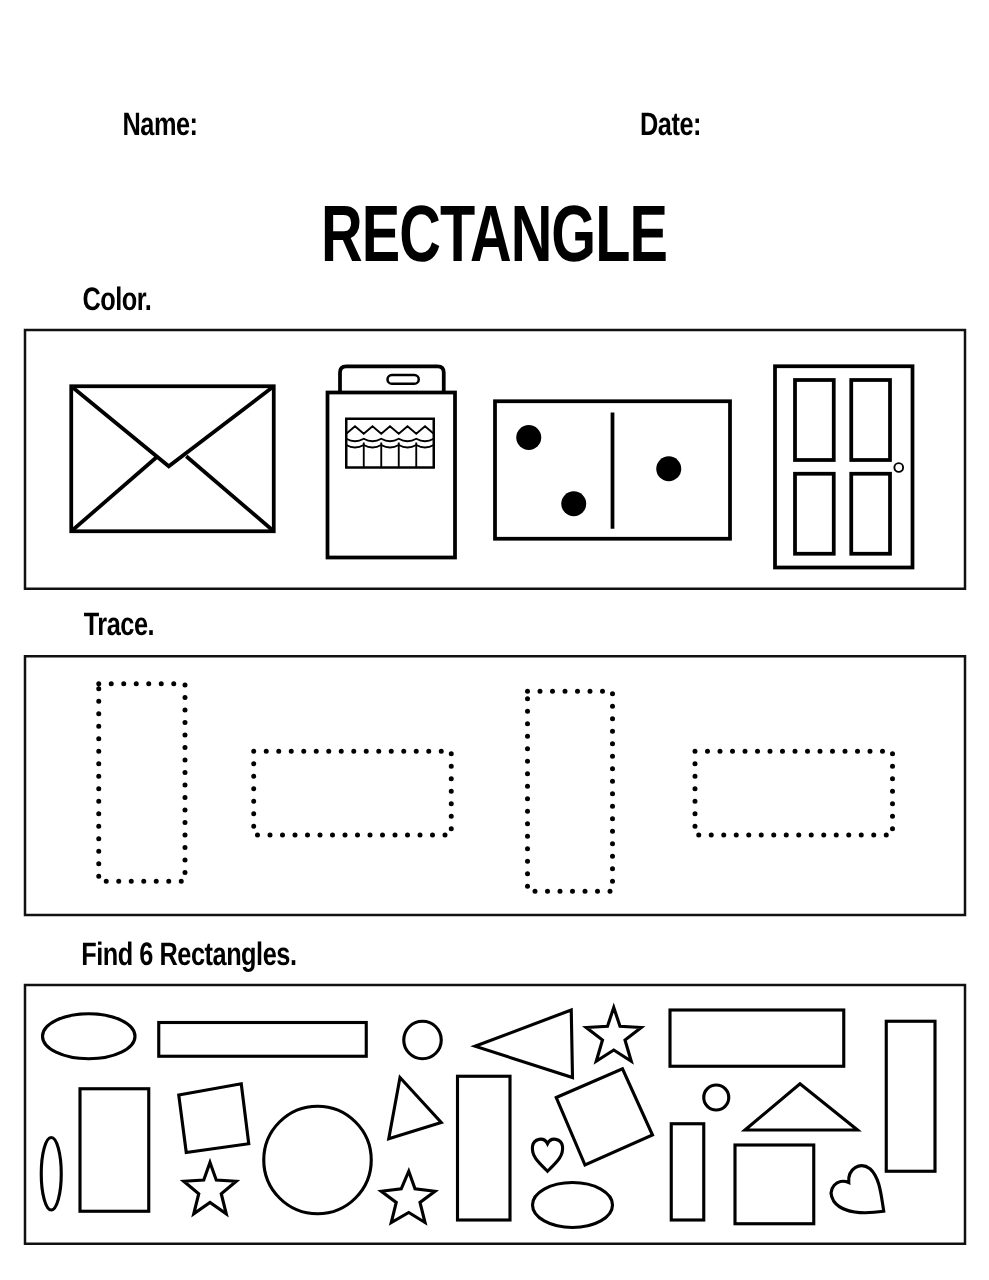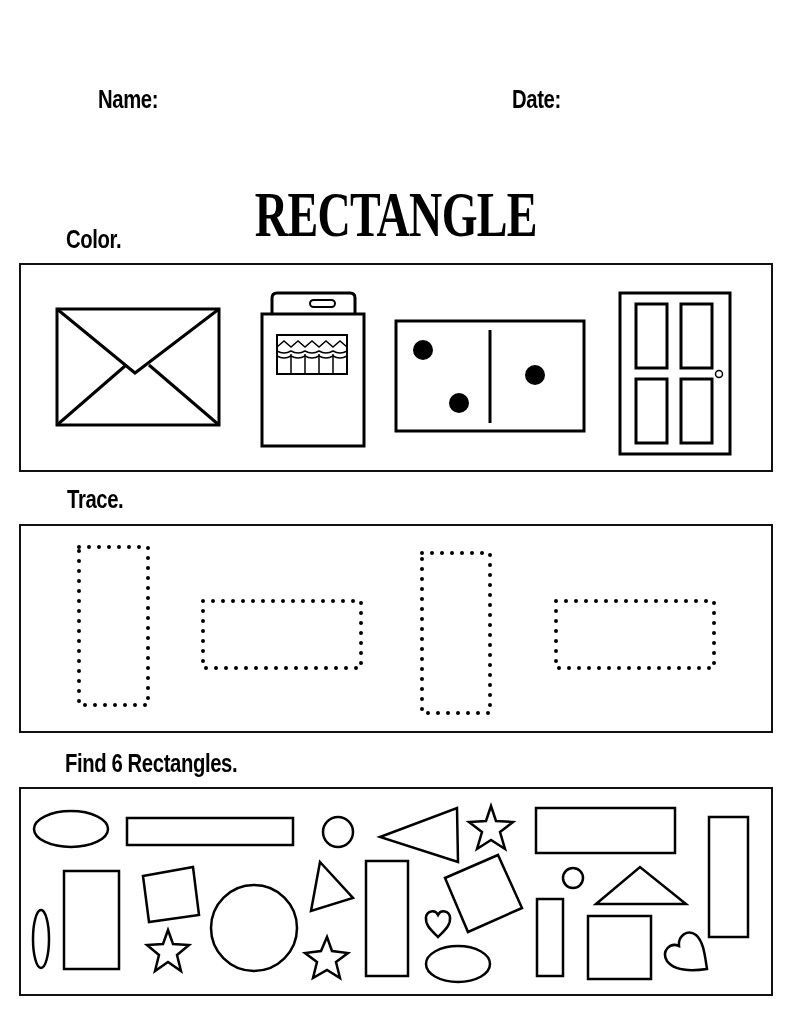--- a/index.html
+++ b/index.html
@@ -3,22 +3,22 @@
   <meta charset="utf-8">
   <style>
     html, body { margin: 0; padding: 0; background: #ffffff; }
     body { width: 791px; height: 1024px; position: relative; overflow: hidden;
            font-family: "Liberation Sans", sans-serif; color: #000; }
     .lbl { position: absolute; font-family: "Liberation Sans", sans-serif; font-weight: bold;
            transform-origin: left top; white-space: nowrap; letter-spacing: -0.5px; }
     .name-lbl { left: 98px; top: 84px; font-size: 26px; transform: scaleX(0.78); }
     .date-lbl { left: 512px; top: 84px; font-size: 26px; transform: scaleX(0.78); }
     .title { position: absolute; left: 0; width: 791px; top: 150px; text-align: center;
-             font-family: Liberation Serif, serif; font-weight: bold; font-size: 64px;
-             letter-spacing: -1px; margin-top: 28px; }
+             font-family: Liberation Sans, sans-serif; font-weight: bold; font-size: 64px;
+             letter-spacing: -1px; }
     .title span { display: inline-block; transform: scaleX(0.72); }
     .sec-lbl { font-size: 26px; transform: scaleX(0.78); }
     .color-lbl { left: 66px; top: 224px; }
     .trace-lbl { left: 67px; top: 484px; }
     .find-lbl { left: 65px; top: 748px; }
     .panel { position: absolute; border: 2px solid #111; box-sizing: border-box; }
     .p-color { left: 19px; top: 263px; width: 754px; height: 209px; }
     .p-trace { left: 19px; top: 524px; width: 754px; height: 209px; }
     .p-find  { left: 19px; top: 787px; width: 754px; height: 209px; }
     svg.art { position: absolute; left: 0; top: 0; width: 791px; height: 1024px; }

